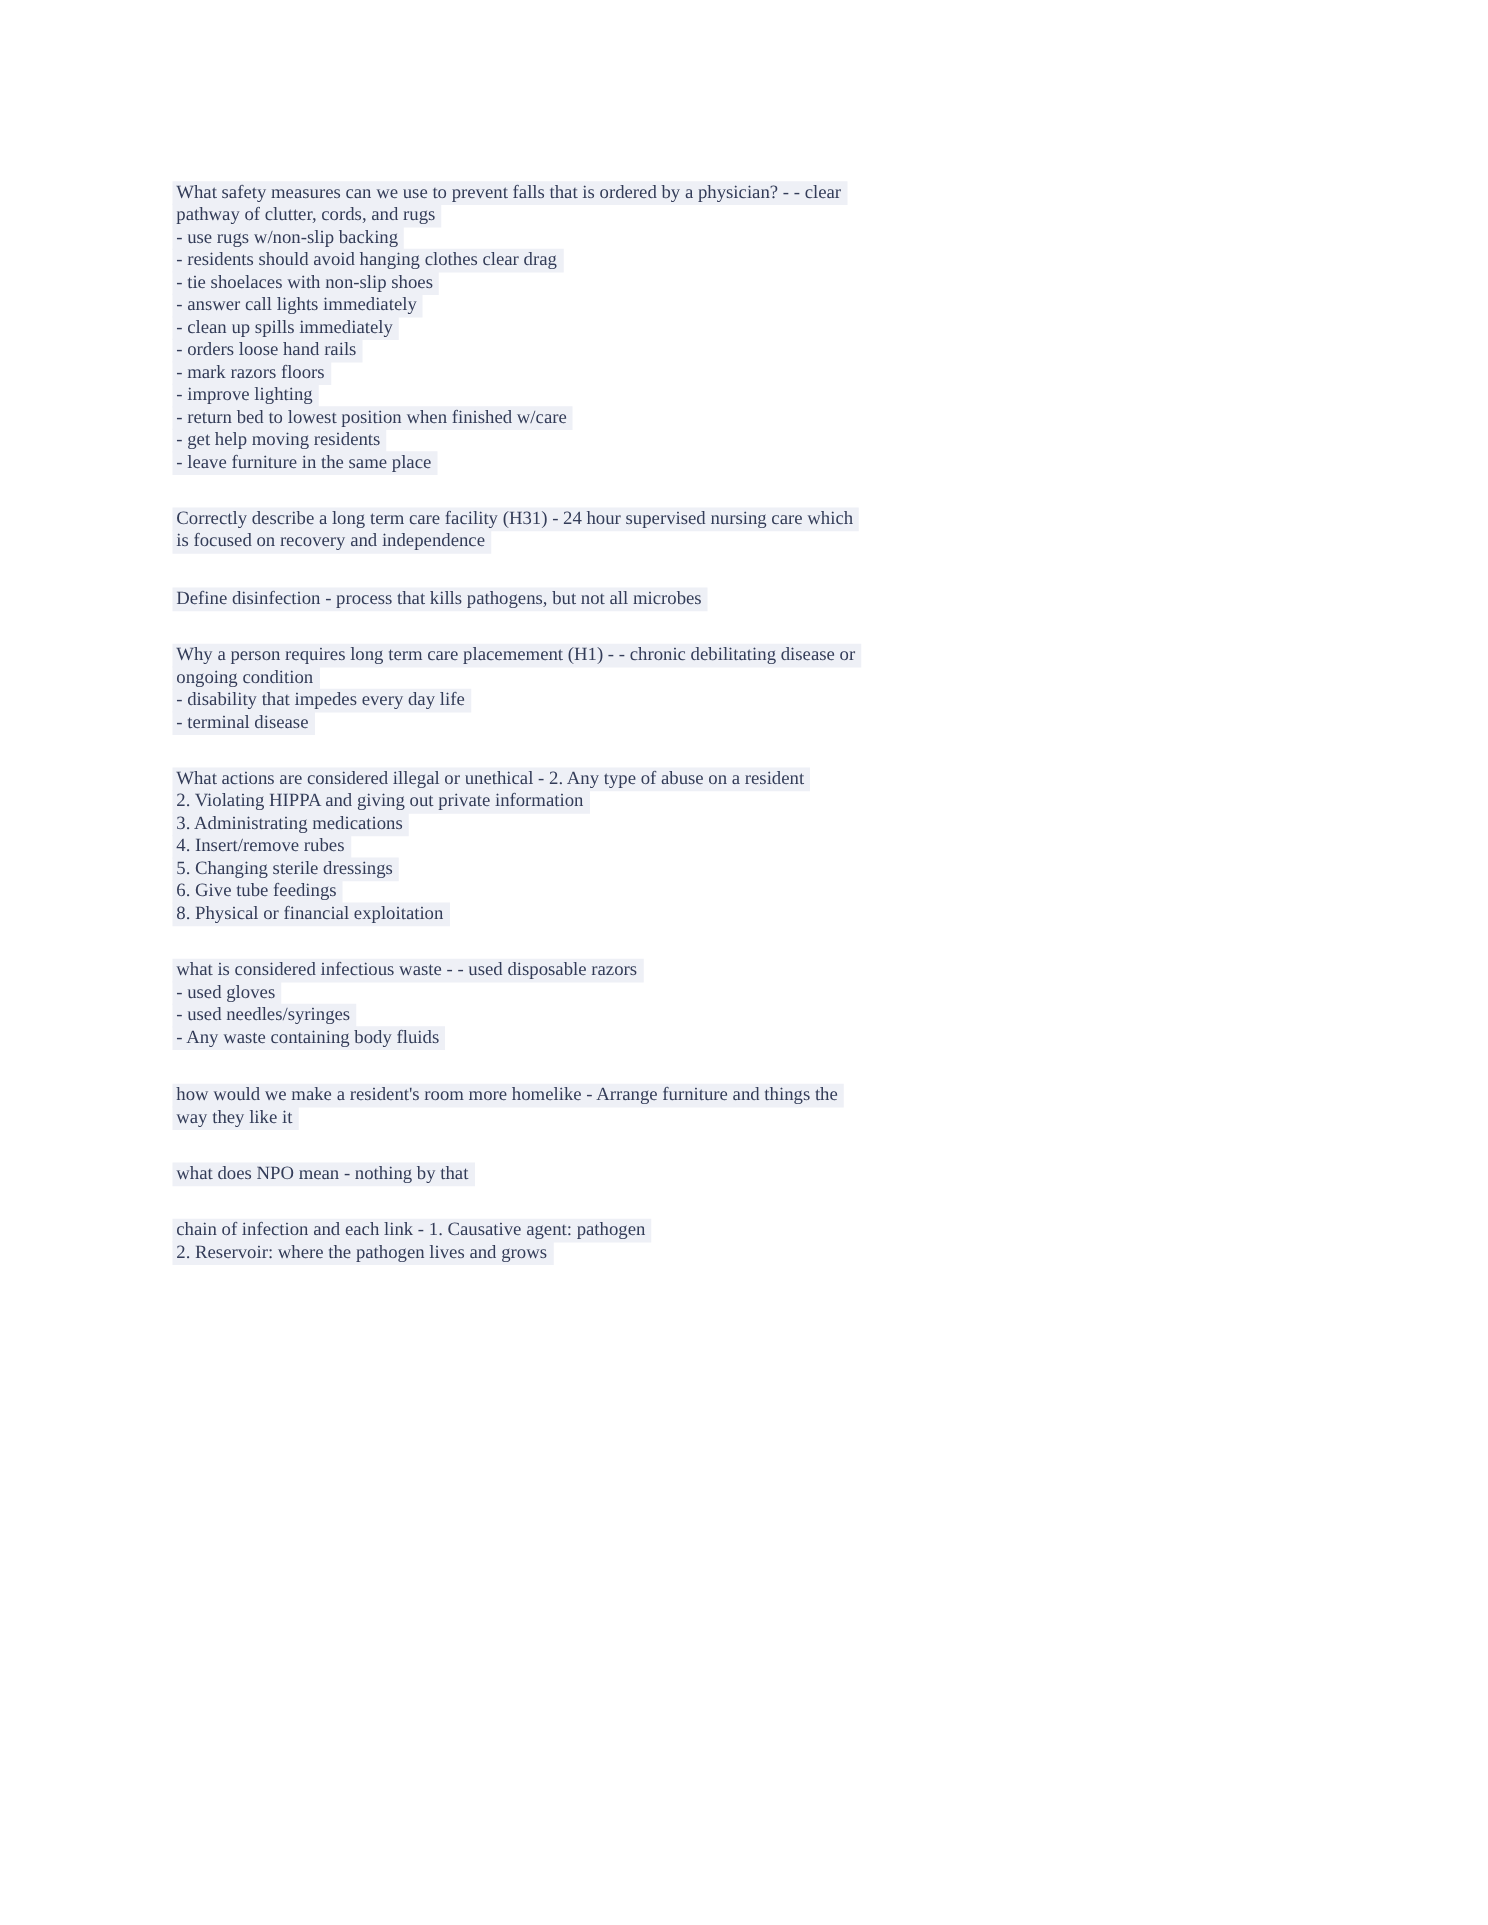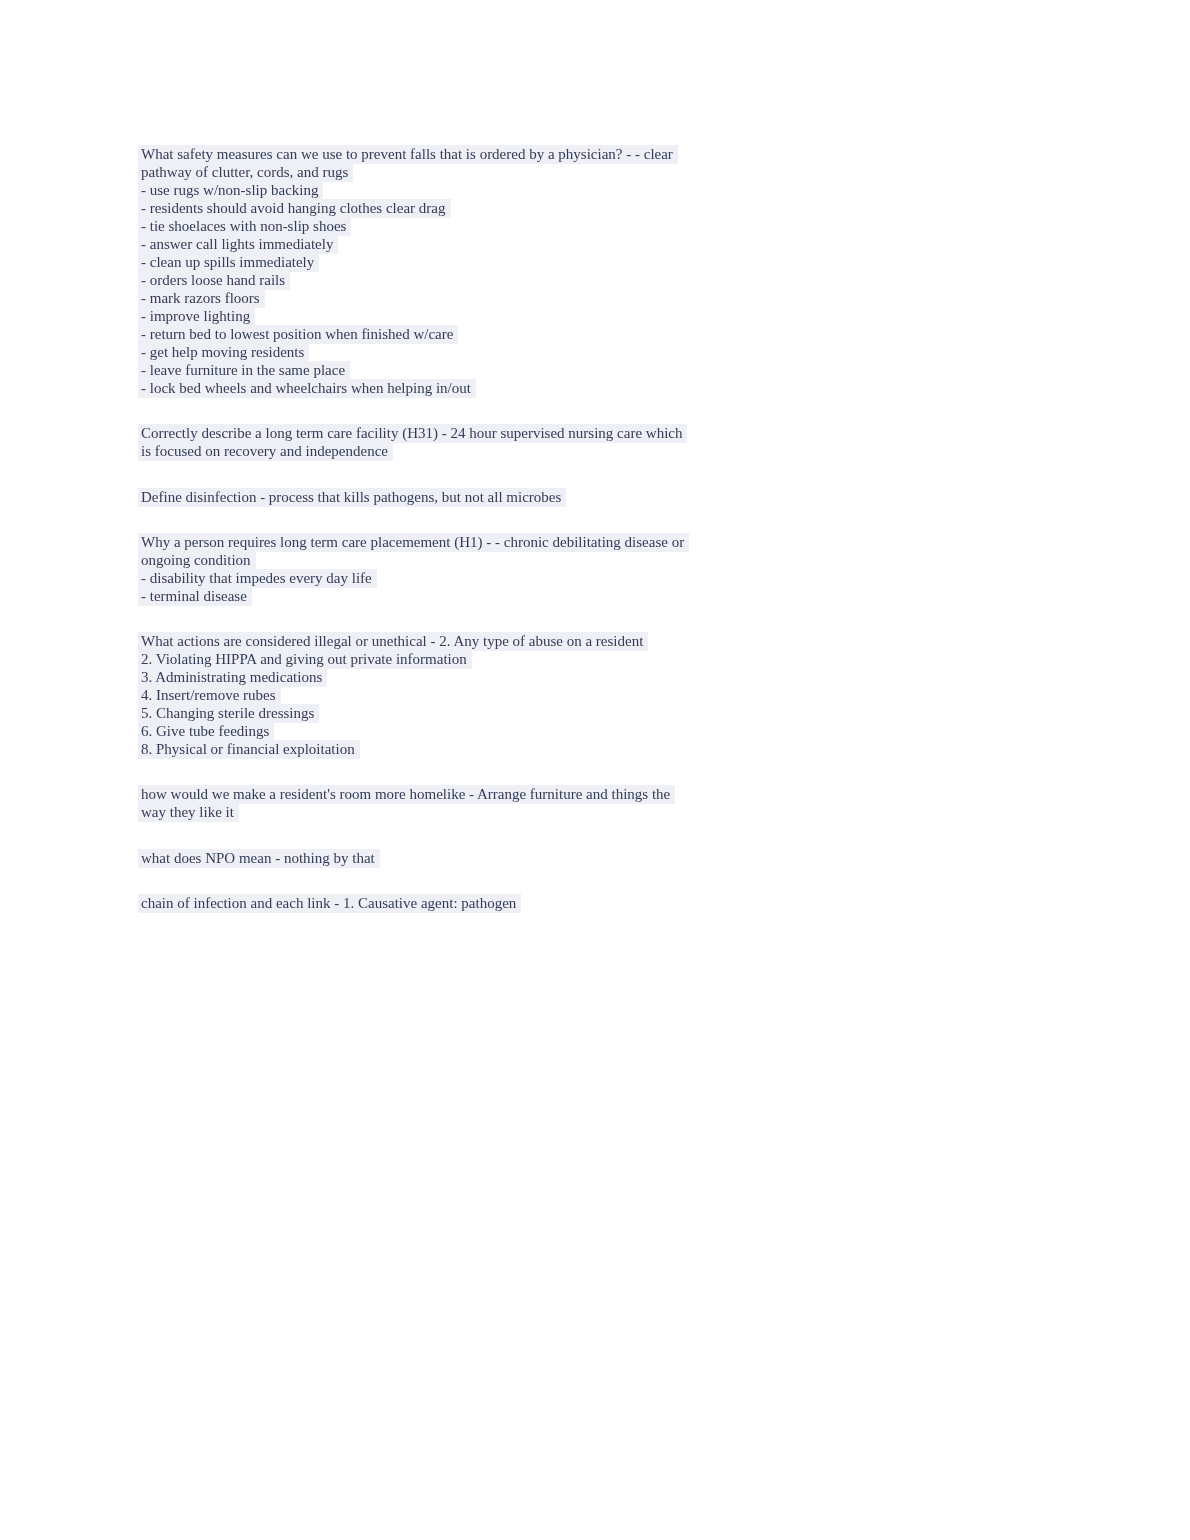--- a/index.html
+++ b/index.html
@@ -48,21 +48,20 @@
         <div class="text-line"><span>- residents should avoid hanging clothes clear drag</span></div>
         <div class="text-line"><span>- tie shoelaces with non-slip shoes</span></div>
         <div class="text-line"><span>- answer call lights immediately</span></div>
         <div class="text-line"><span>- clean up spills immediately</span></div>
         <div class="text-line"><span>- orders loose hand rails</span></div>
         <div class="text-line"><span>- mark razors floors</span></div>
         <div class="text-line"><span>- improve lighting</span></div>
         <div class="text-line"><span>- return bed to lowest position when finished w/care</span></div>
         <div class="text-line"><span>- get help moving residents</span></div>
         <div class="text-line"><span>- leave furniture in the same place</span></div>
-        <div class="text-line"><span>- lock bed wheels and wheelchairs when helping in/out</span></div>
       </div>
       <div class="qa-block">
         <div class="text-line"><span>Correctly describe a long term care facility (H31) - 24 hour supervised nursing care which</span></div>
         <div class="text-line"><span>is focused on recovery and independence</span></div>
       </div>
       <div class="qa-block">
         <div class="text-line"><span>Define disinfection - process that kills pathogens, but not all microbes</span></div>
       </div>
       <div class="qa-block">
         <div class="text-line"><span>Why a person requires long term care placemement (H1) - - chronic debilitating disease or</span></div>
@@ -73,23 +72,30 @@
       <div class="qa-block">
         <div class="text-line"><span>What actions are considered illegal or unethical - 2. Any type of abuse on a resident</span></div>
         <div class="text-line"><span>2. Violating HIPPA and giving out private information</span></div>
         <div class="text-line"><span>3. Administrating medications</span></div>
         <div class="text-line"><span>4. Insert/remove rubes</span></div>
         <div class="text-line"><span>5. Changing sterile dressings</span></div>
         <div class="text-line"><span>6. Give tube feedings</span></div>
         <div class="text-line"><span>8. Physical or financial exploitation</span></div>
       </div>
       <div class="qa-block">
+        <div class="text-line"><span>what is considered infectious waste - - used disposable razors</span></div>
+        <div class="text-line"><span>- used gloves</span></div>
+        <div class="text-line"><span>- used needles/syringes</span></div>
+        <div class="text-line"><span>- Any waste containing body fluids</span></div>
+      </div>
+      <div class="qa-block">
         <div class="text-line"><span>how would we make a resident's room more homelike - Arrange furniture and things the</span></div>
         <div class="text-line"><span>way they like it</span></div>
       </div>
       <div class="qa-block">
         <div class="text-line"><span>what does NPO mean - nothing by that</span></div>
       </div>
       <div class="qa-block">
         <div class="text-line"><span>chain of infection and each link - 1. Causative agent: pathogen</span></div>
+        <div class="text-line"><span>2. Reservoir: where the pathogen lives and grows</span></div>
       </div>
     </div>
 </div>
 
 </body></html>

